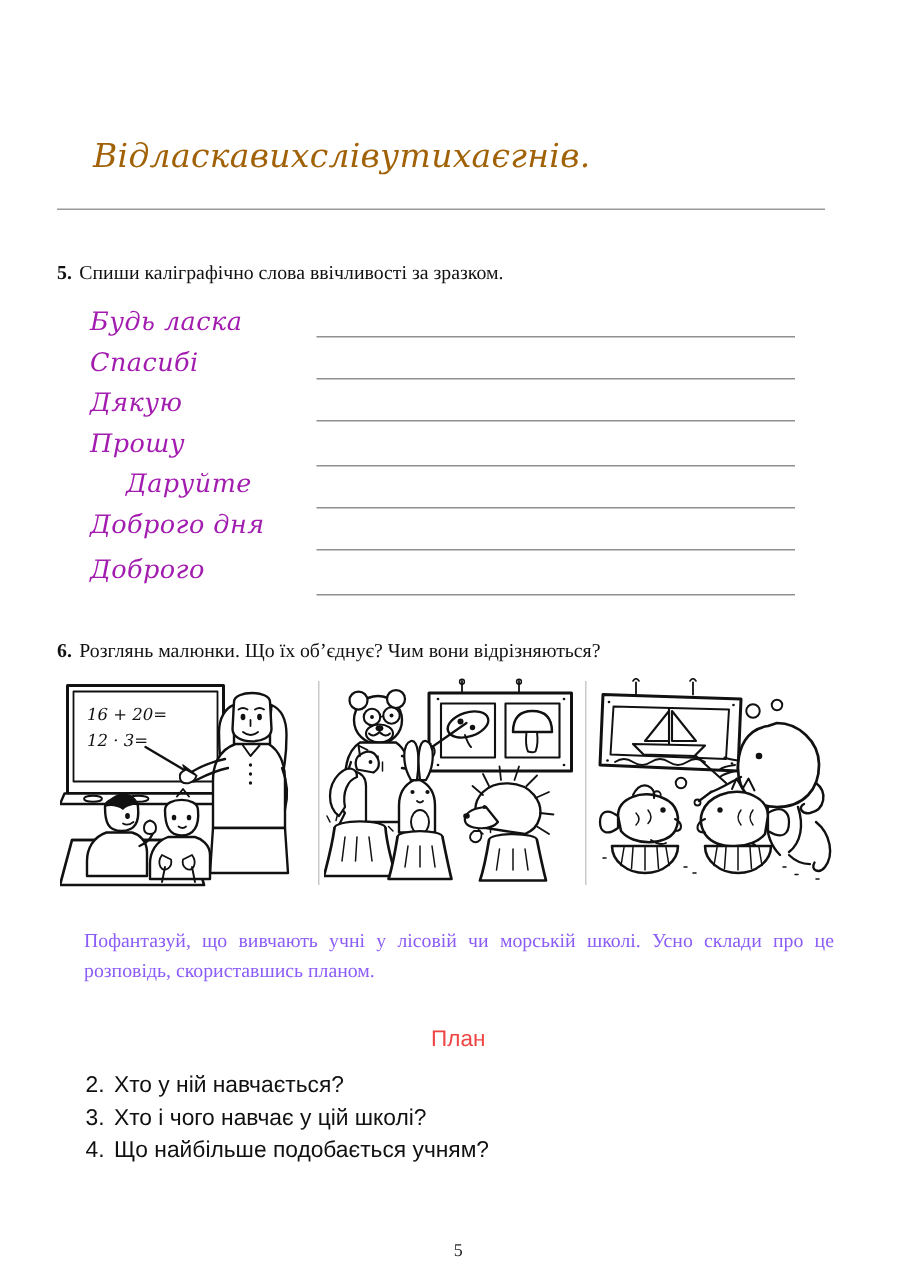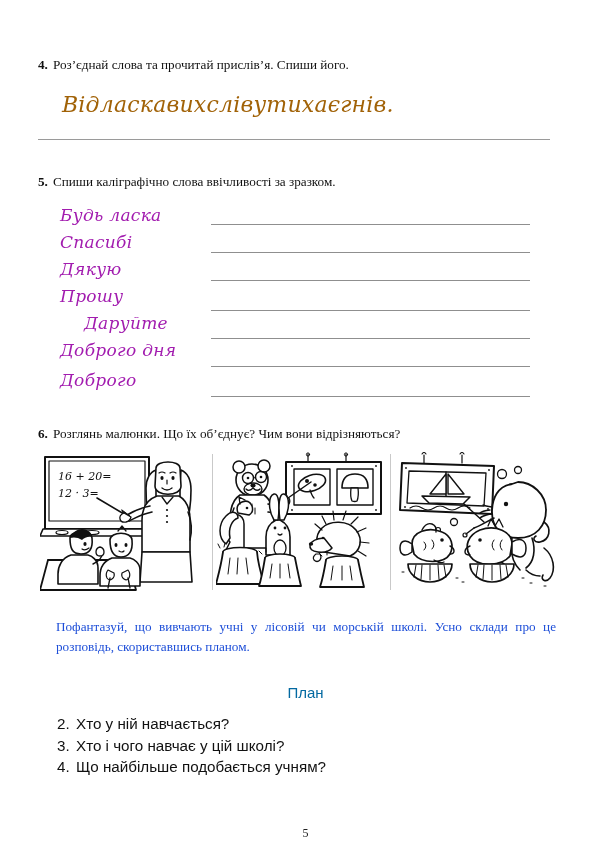--- a/index.html
+++ b/index.html
@@ -91,33 +91,33 @@
 
   
   .para {
     position: absolute;
     left: 56px;
     top: 617px;
     width: 500px;
     font-size: 13.2px;
     line-height: 1.55;
     text-align: justify;
-    color: #1d4ed8;
+    color: #8b5cf6;
   }
 
   
   .plan-title {
     position: absolute;
     left: 0;
     top: 684px;
     width: 611px;
     text-align: center;
     font-family: "Liberation Sans", "DejaVu Sans", sans-serif;
     font-size: 15px;
-    color: #0369a1;
+    color: #ef4444;
   }
   .plan-list {
     position: absolute;
     left: 57px;
     top: 713px;
     font-family: "Liberation Sans", "DejaVu Sans", sans-serif;
     font-size: 15.2px;
     line-height: 21.5px;
     color: #111;
   }
@@ -138,23 +138,20 @@
     text-align: center;
     font-size: 12px;
     color: #222;
   }
 </style>
 </head>
 <body>
 
 <div class="page">
 
-  <div class="ex-head" style="left:38px; top:57px;">
-    <span class="ex-num">4.</span><span>Роз’єднай слова та прочитай прислів’я. Спиши його.</span>
-  </div>
 
   <div class="cursive" style="position:absolute; left:62px; top:92px; font-size:22px;">Відласкавихслівутихаєгнів.</div>
 
   <div class="rule" style="left:38px; top:139px; width:512px;"></div>
 
   <div class="ex-head" style="left:38px; top:174px;">
     <span class="ex-num">5.</span><span>Спиши каліграфічно слова ввічливості за зразком.</span>
   </div>
 
   <div id="ex5-words">

